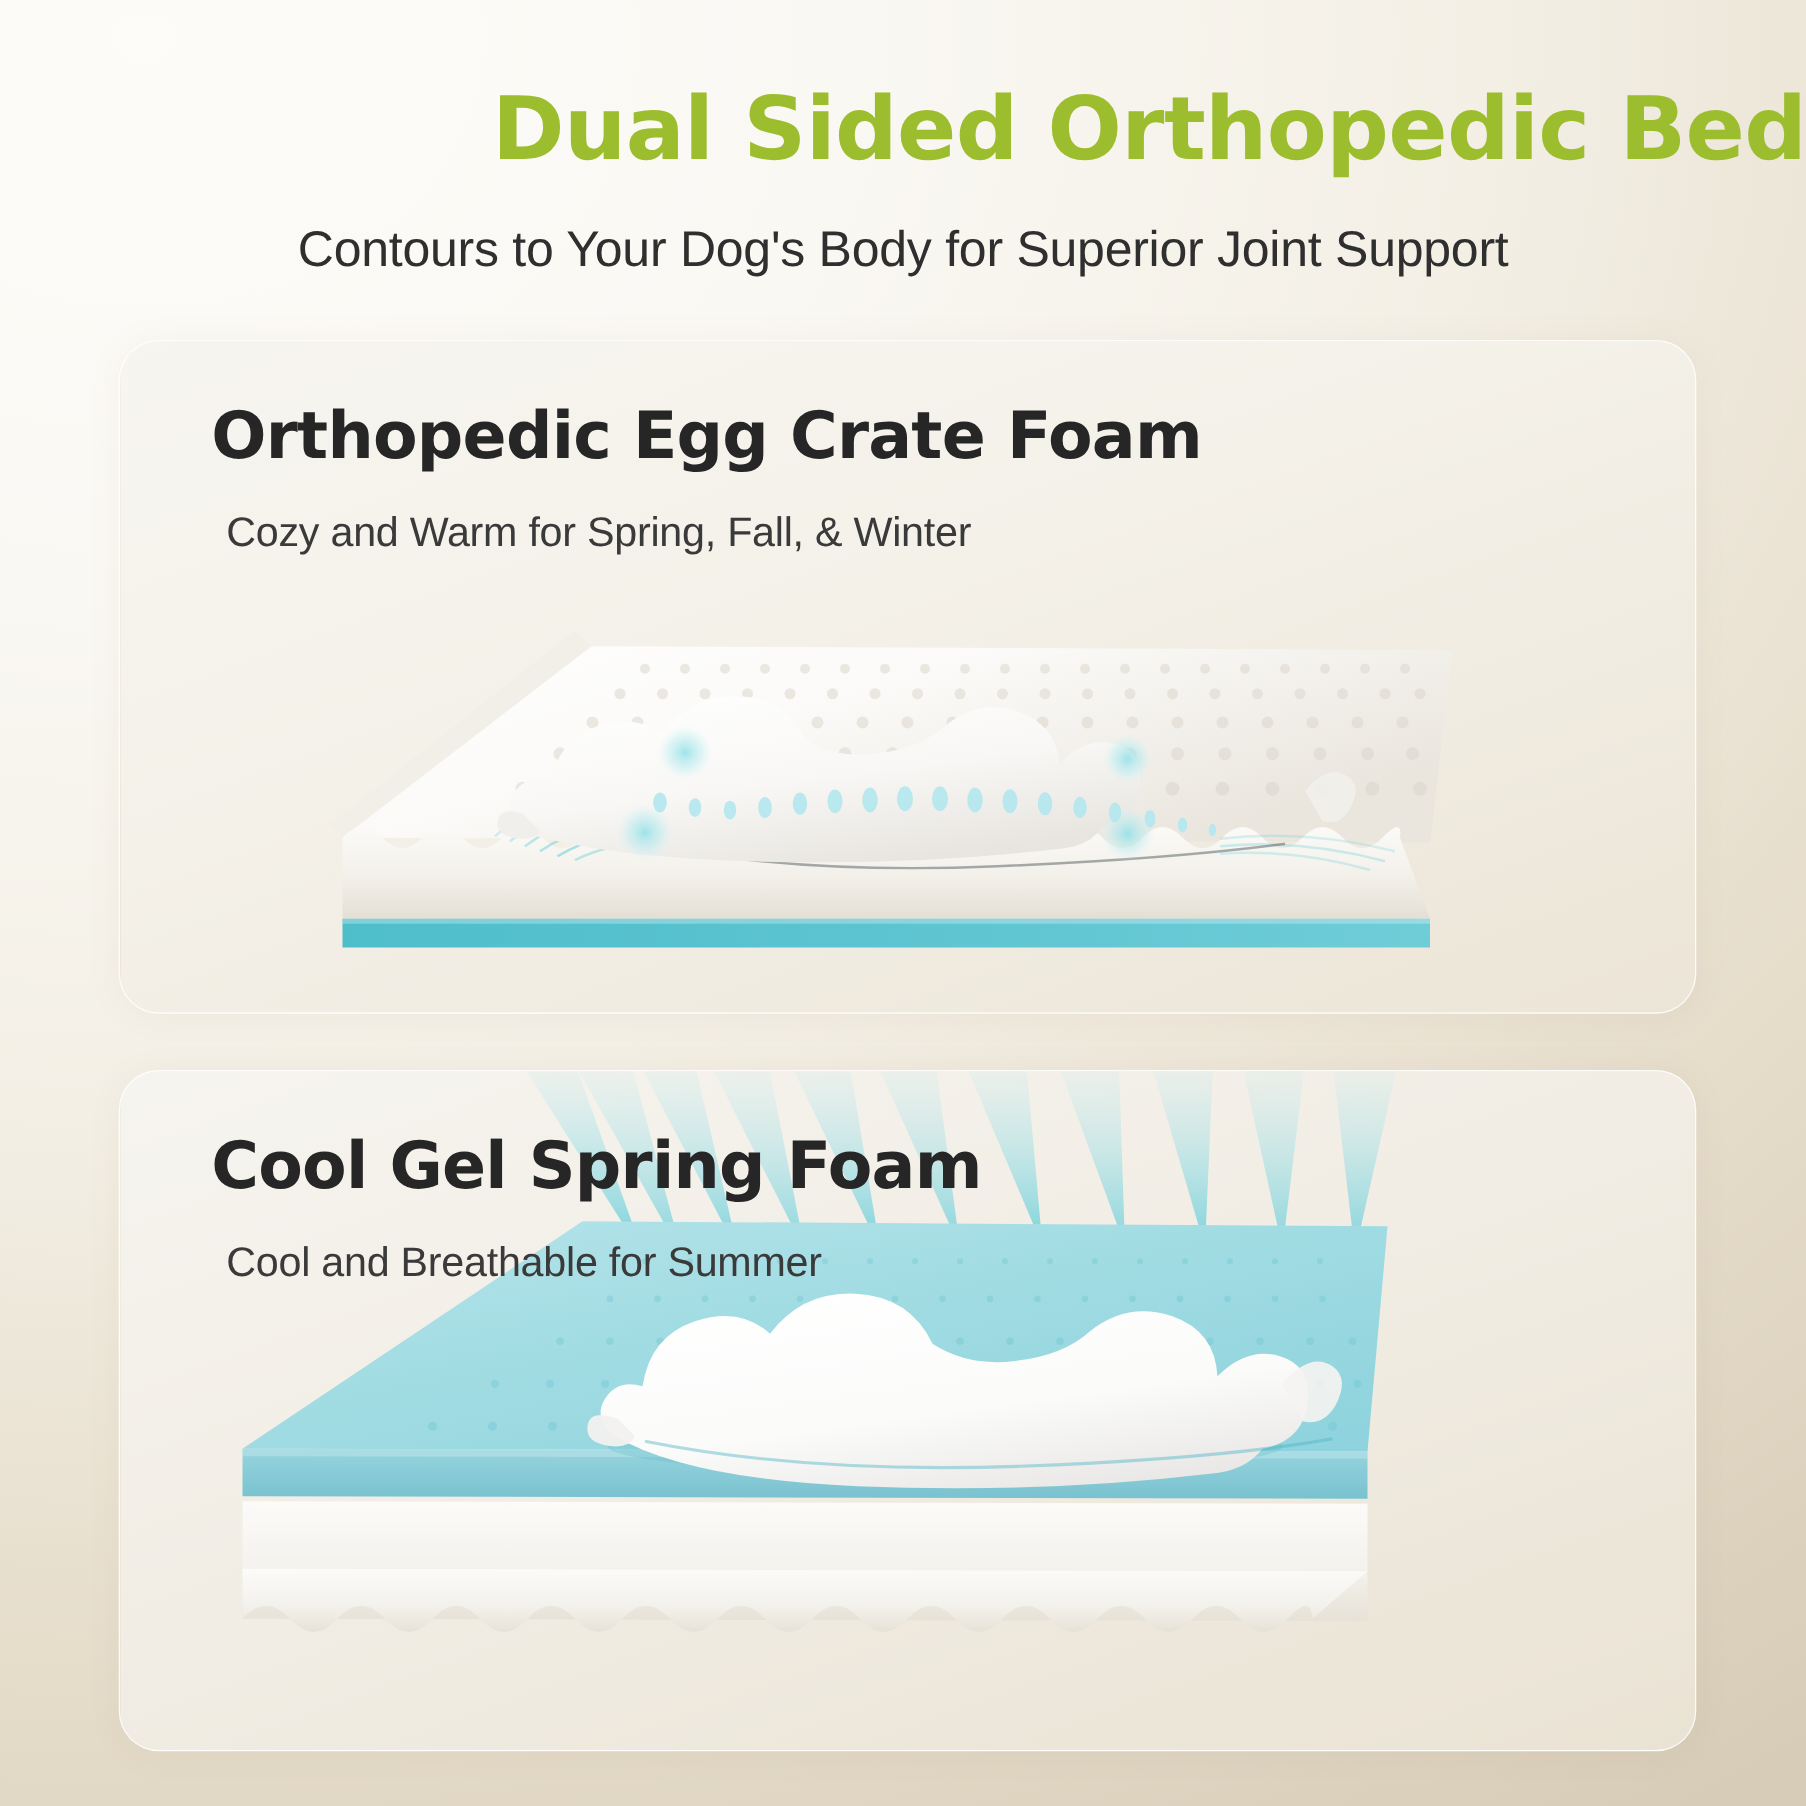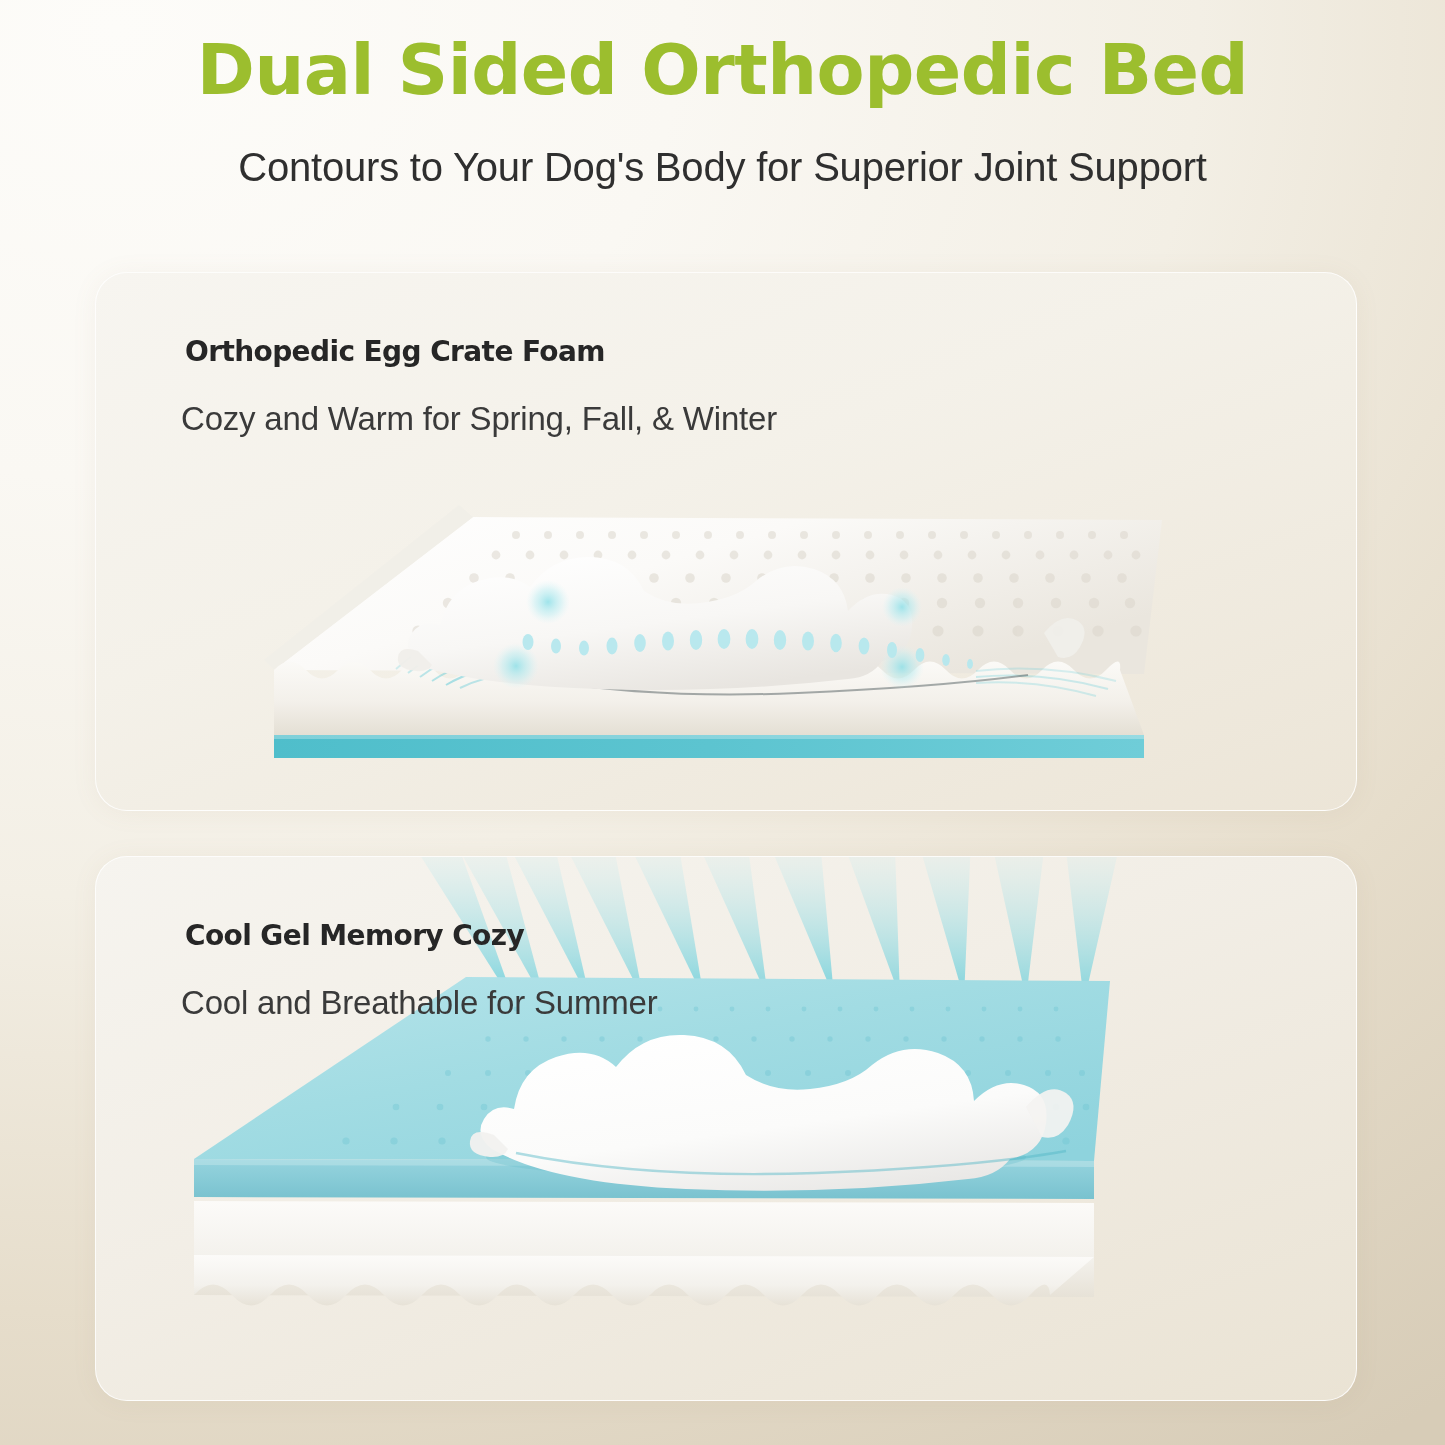--- a/index.html
+++ b/index.html
@@ -10,24 +10,25 @@
   }
   .stage{
     position:relative;width:1445px;height:1445px;
     background:
       radial-gradient(150% 120% at 8% 2%, #fdfcf9 0%, #faf8f3 26%, #f3efe5 50%, #e6ddcb 74%, #d7ccb7 100%);
   }
 
   
   .header{position:absolute;left:0;top:0;width:1445px;text-align:center;}
   .main-title{
-    margin:0;padding-top:33px;
+    margin:0;padding-top:66px;
     font-size:70px;font-weight:700;letter-spacing:-0.5px;
     color:#9cbe2e;line-height:1.06;
     font-family:"DejaVu Sans", sans-serif;
+    text-align:right;
   }
   .sub-title{
     margin:16px;padding-top:22px;
     font-size:40px;font-weight:300;color:#2f2f2f;letter-spacing:-0.2px;
     font-family:"Liberation Sans", sans-serif;
   }
 
   
   .card{
     position:absolute;left:95px;width:1260px;
@@ -36,21 +37,21 @@
     box-shadow:0 2px 26px rgba(150,132,100,0.07);
     overflow:hidden;
   }
   .card-1{top:272px;height:537px;
     background:linear-gradient(160deg,#f7f5f0 0%,#f4f1e9 42%,#ece5d7 100%);}
   .card-2{top:856px;height:543px;
     background:linear-gradient(160deg,#f6f4ef 0%,#f2eee6 42%,#eae3d4 100%);}
 
   .card-head{position:absolute;left:73px;top:46px;}
   .card-title{
-    margin:16px;font-size:28px;font-weight:700;color:#262626;letter-spacing:-0.6px;
+    margin:0;font-size:52px;font-weight:700;color:#262626;letter-spacing:-0.6px;
     font-family:"DejaVu Sans", sans-serif;
   }
   .card-sub{
     margin:12px;padding-top:16px;font-size:33px;font-weight:300;color:#3a3a3a;
     letter-spacing:-0.2px;font-family:"Liberation Sans", sans-serif;
   }
 
   
   .scene{position:absolute;left:0;top:0;width:1260px;height:100%;}
   .scene svg{display:block;width:100%;height:100%;}
@@ -469,18 +470,18 @@
 
         <path d="M398 278 q-22 -8 -24 6 q-2 14 20 16 q14 1 18 -8 z" fill="#f2f1ef" opacity="0.95"></path>
 
         <path d="M930 250 q22 -26 40 -14 q14 10 2 32 q-10 16 -26 12 z" fill="#f4f3f1" opacity="0.92"></path>
 
         <path d="M420 296 q130 26 300 20 q160 -6 250 -22" stroke="#4fb5c6" stroke-width="2.5" fill="none" opacity="0.45"></path>
       </svg>
     </div>
 
     <div class="card-head">
-      <h2 class="card-title">Cool Gel Memory Cozy</h2>
+      <h2 class="card-title">Cool Gel Spring Foam</h2>
       <p class="card-sub">Cool and Breathable for Summer</p>
     </div>
   </div>
 
 </div>
 
 </body></html>

